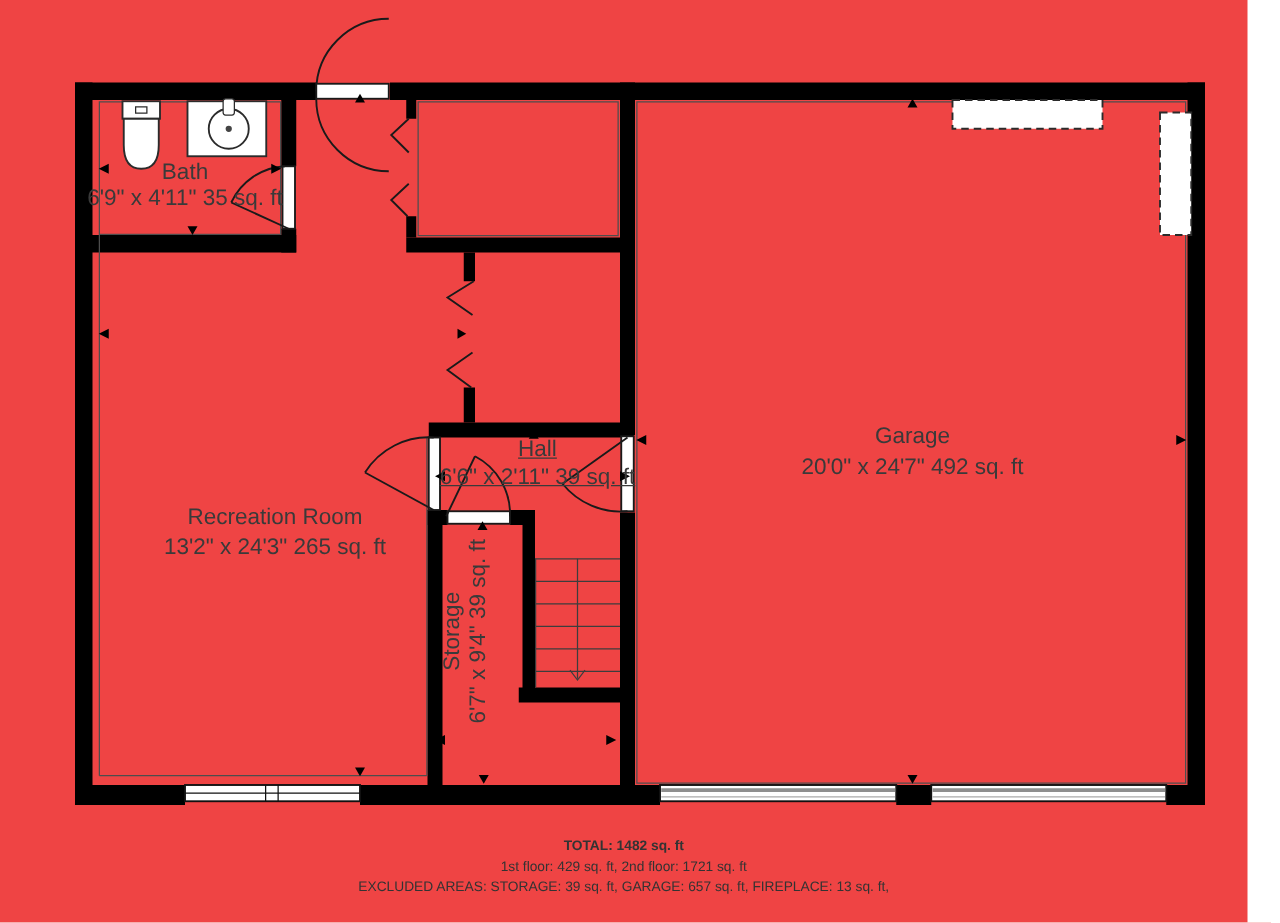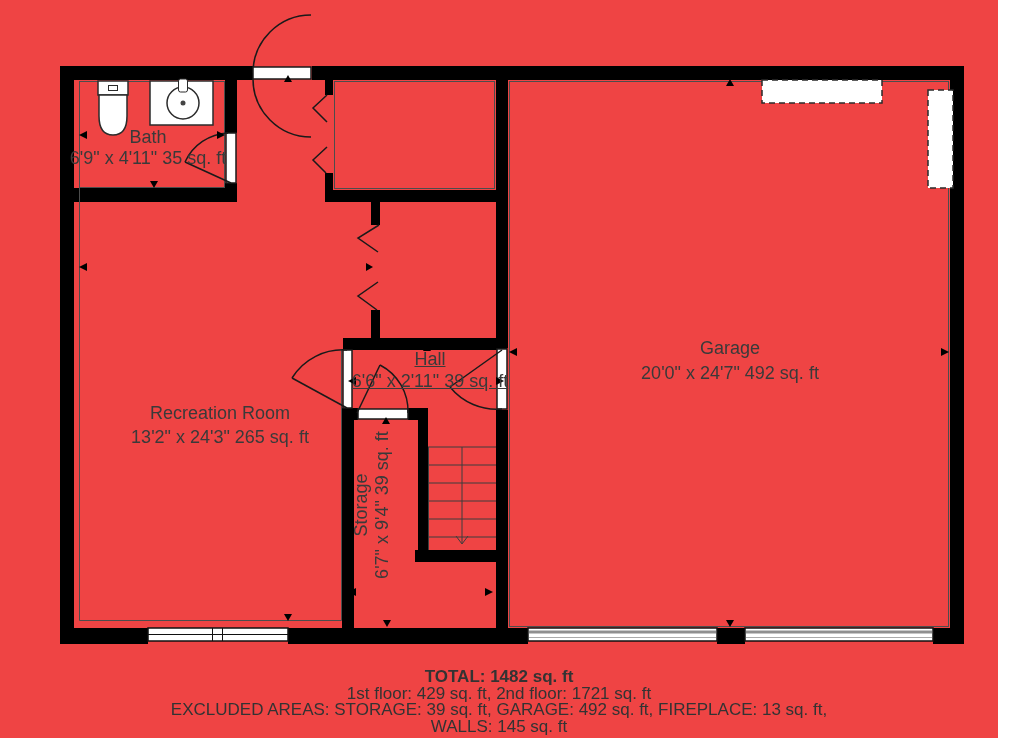--- a/index.html
+++ b/index.html
@@ -10,21 +10,21 @@
        white-space:nowrap;}
   .lbl .room-name{display:block;}
   .lbl .room-dims{display:block;}
   #bath-label{left:38px;top:127px;width:220px;line-height:21px;}
   #recreation-label{left:60px;top:363px;width:320px;line-height:24px;margin-top:38px;}
   #hall-label{left:328px;top:348px;width:204px;line-height:22px;text-decoration:underline;}
   #garage-label{left:618px;top:336px;width:224px;line-height:25px;}
   #storage-label{left:288px;top:483px;width:170px;height:44px;line-height:21px;
                  transform:rotate(-90deg);}
   #summary{position:absolute;left:0;right:0;top:669px;text-align:center;color:#333;
-           font-size:17px;line-height:16.5px;}
+           font-size:11px;line-height:16.5px;}
   #summary .total-line{font-weight:bold;}
 </style>
 </head>
 <body>
 
 <div id="stage">
 
   <svg id="plan-svg" width="1024" height="738" viewBox="0 0 1024 738">
 
     <g fill="#000">
@@ -196,17 +196,16 @@
   </div>
 
   <div class="lbl" id="garage-label">
     <span class="room-name">Garage</span>
     <span class="room-dims">20'0" x 24'7" 492 sq. ft</span>
   </div>
 
   <div id="summary">
     <div class="total-line">TOTAL: 1482 sq. ft</div>
     <div>1st floor: 429 sq. ft, 2nd floor: 1721 sq. ft</div>
-    <div>EXCLUDED AREAS: STORAGE: 39 sq. ft, GARAGE: 492 sq. ft, FIREPLACE: 13 sq. ft,</div>
-    <div>WALLS: 145 sq. ft</div>
+    <div>EXCLUDED AREAS: STORAGE: 39 sq. ft, GARAGE: 657 sq. ft, FIREPLACE: 13 sq. ft,</div>
   </div>
 
 </div>
 
 </body></html>

